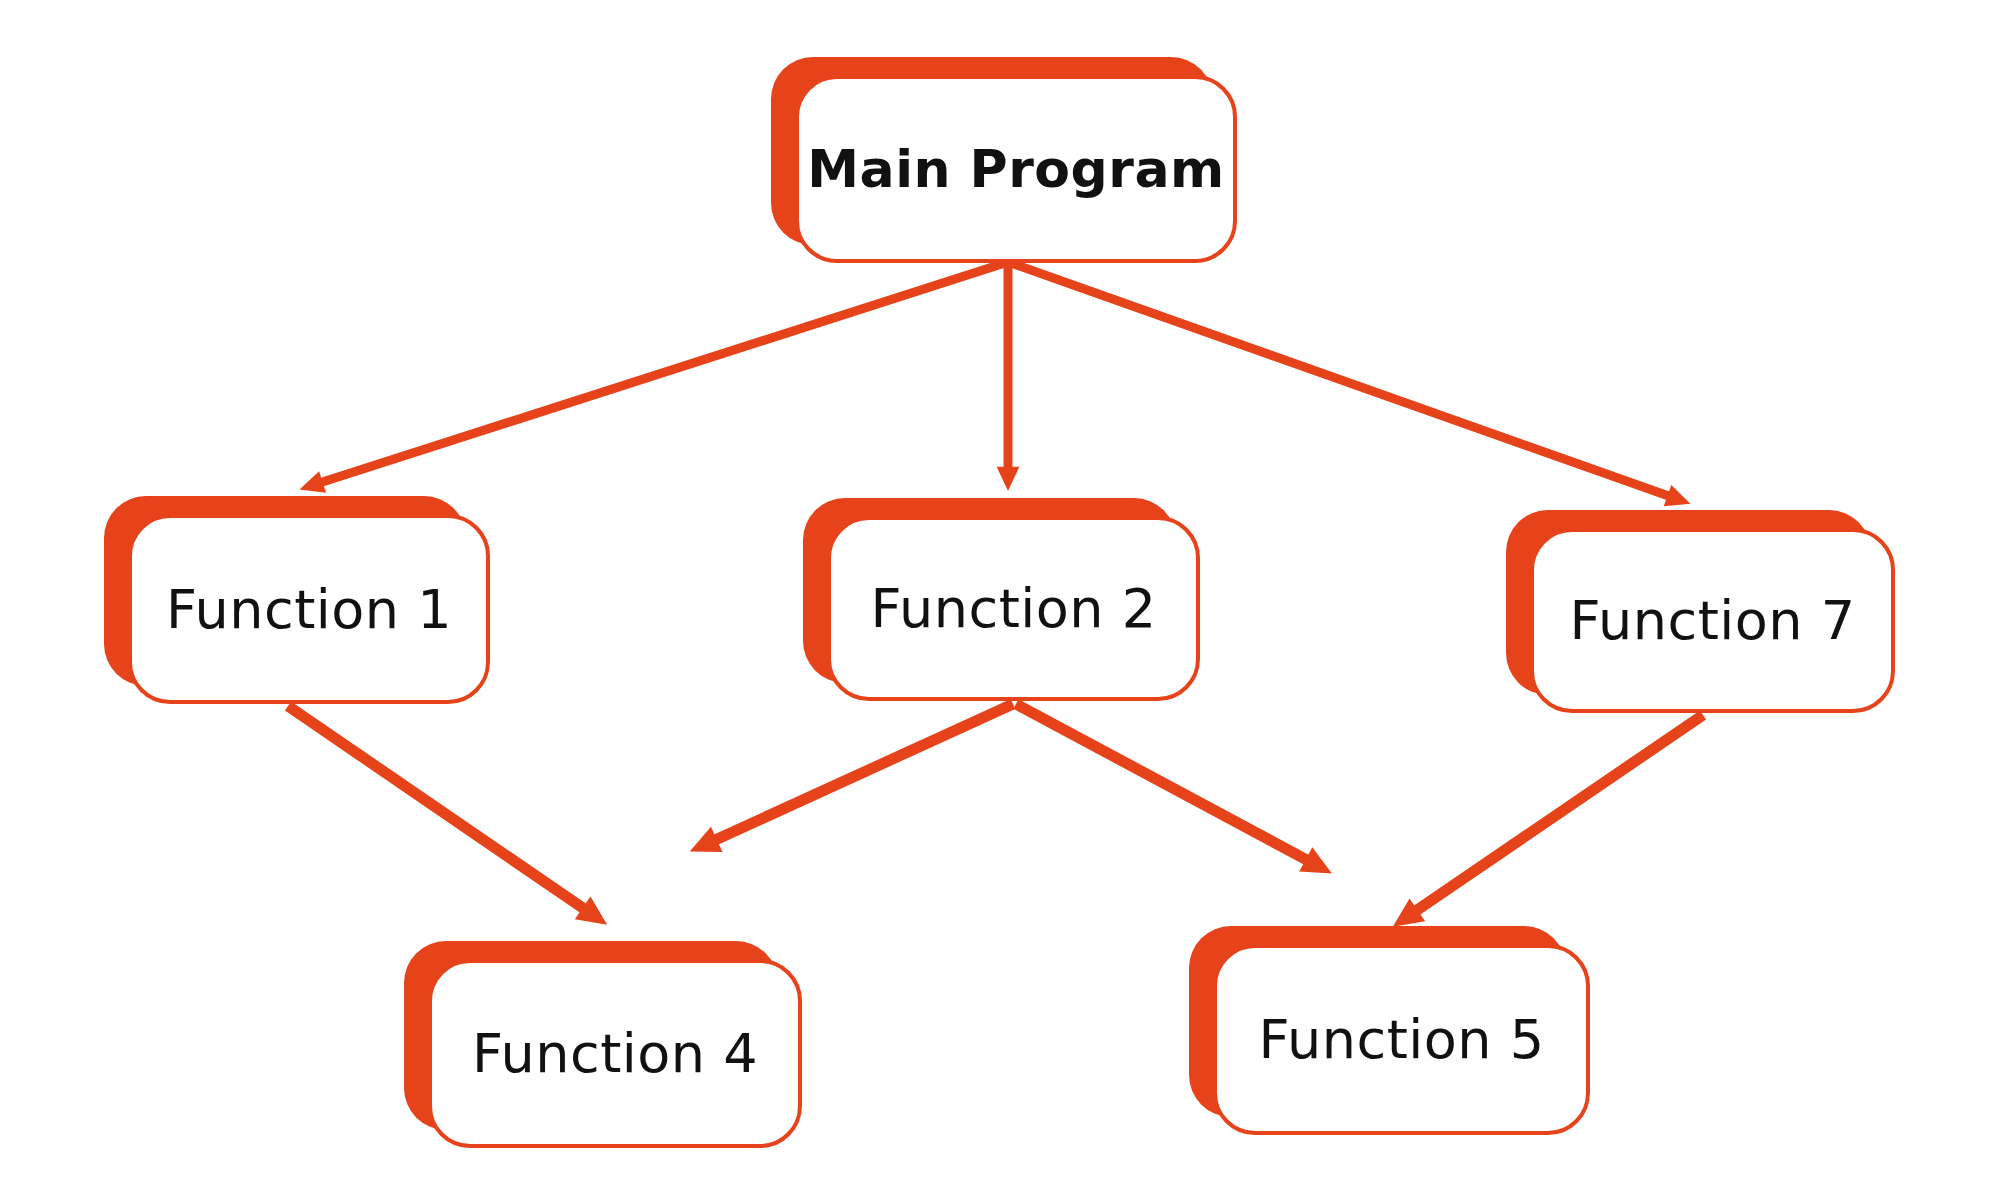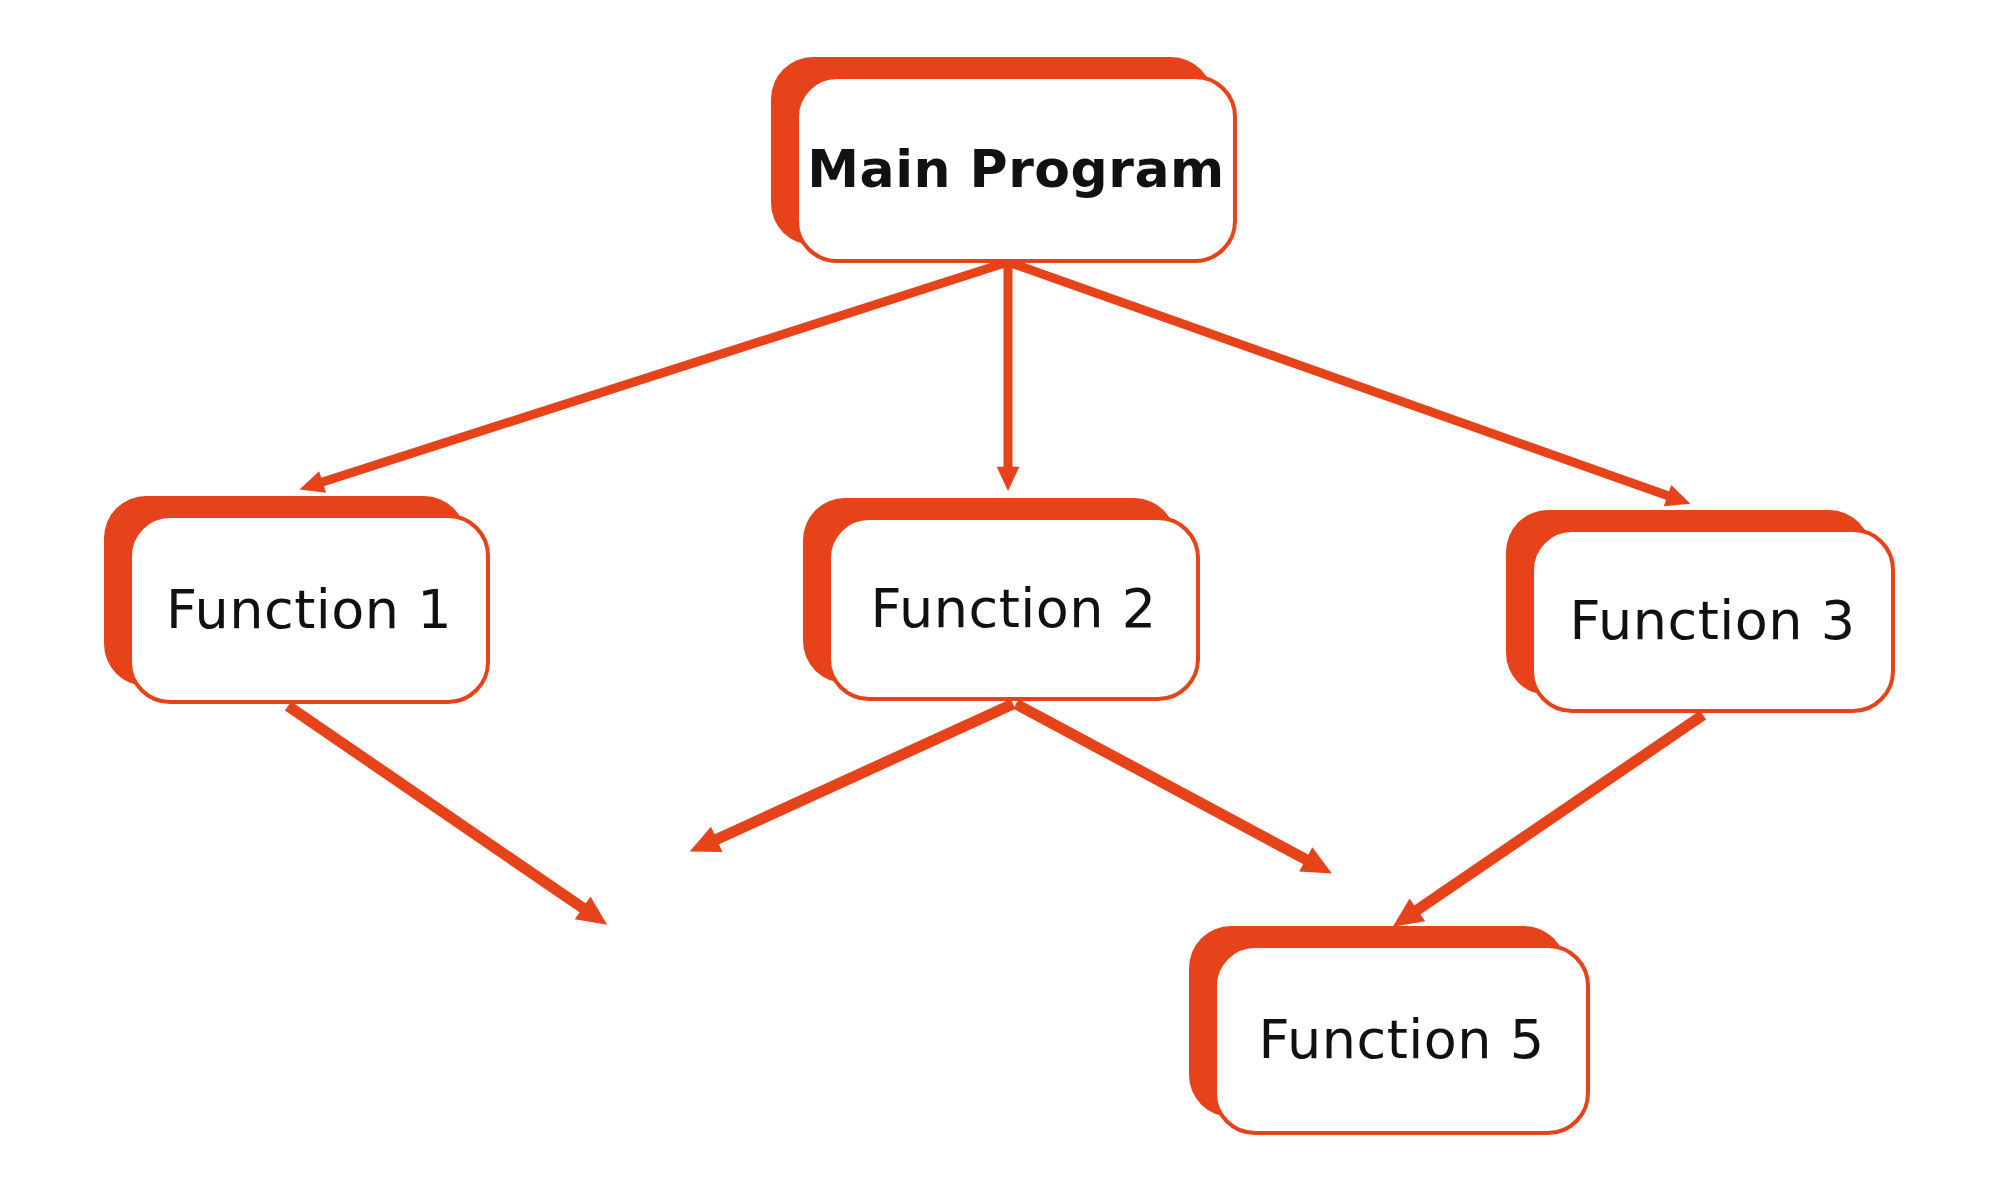--- a/index.html
+++ b/index.html
@@ -86,21 +86,24 @@
 
   <div class="node node-f1">
     <span>Function 1</span>
   </div>
 
   <div class="node node-f2">
     <span>Function 2</span>
   </div>
 
   <div class="node node-f3">
-    <span>Function 3</span>
+    <span>Function 7</span>
   </div>
 
+  <div class="node node-f4">
+    <span>Function 4</span>
+  </div>
 
   <div class="node node-f5">
     <span>Function 5</span>
   </div>
 
 </div>
 
 </body></html>

